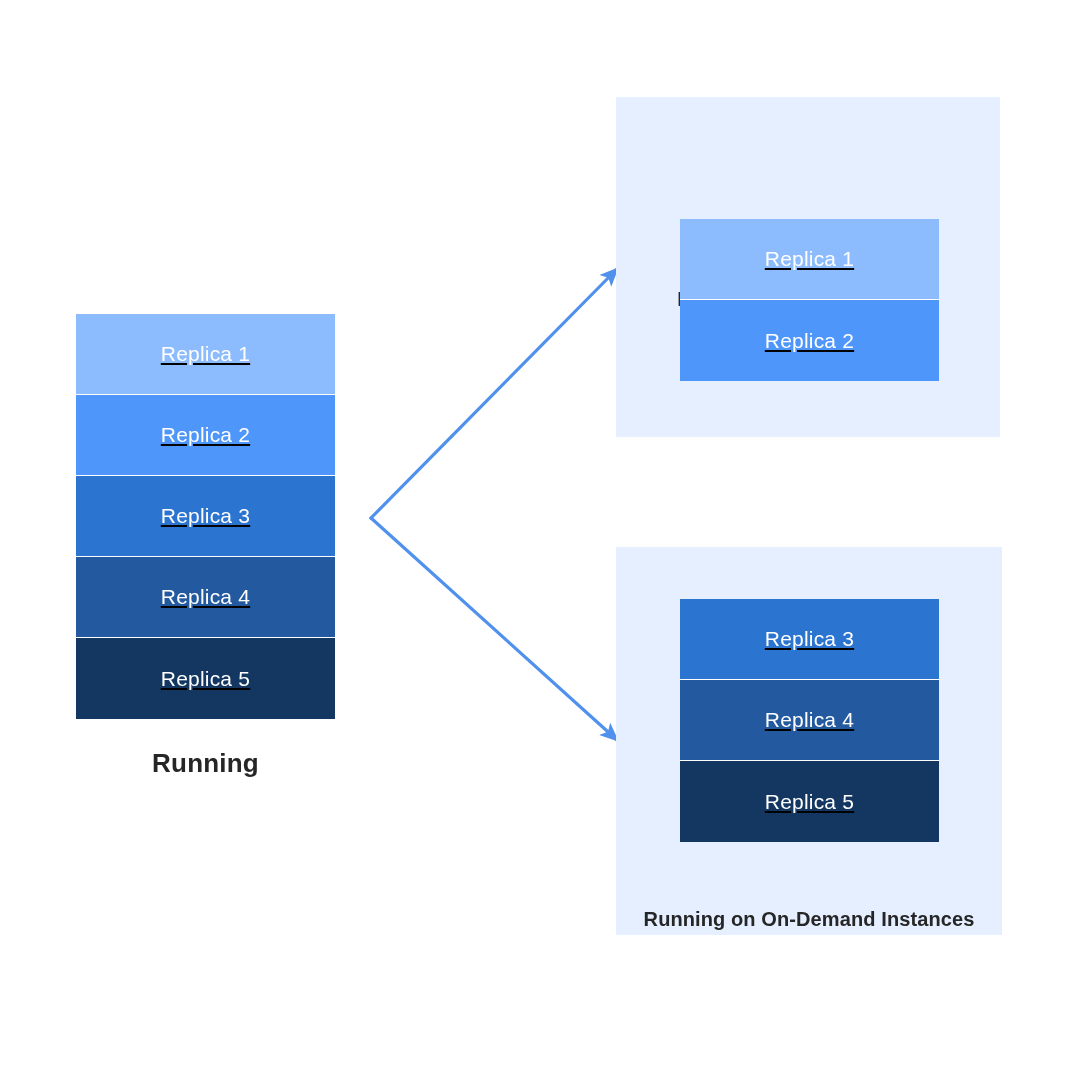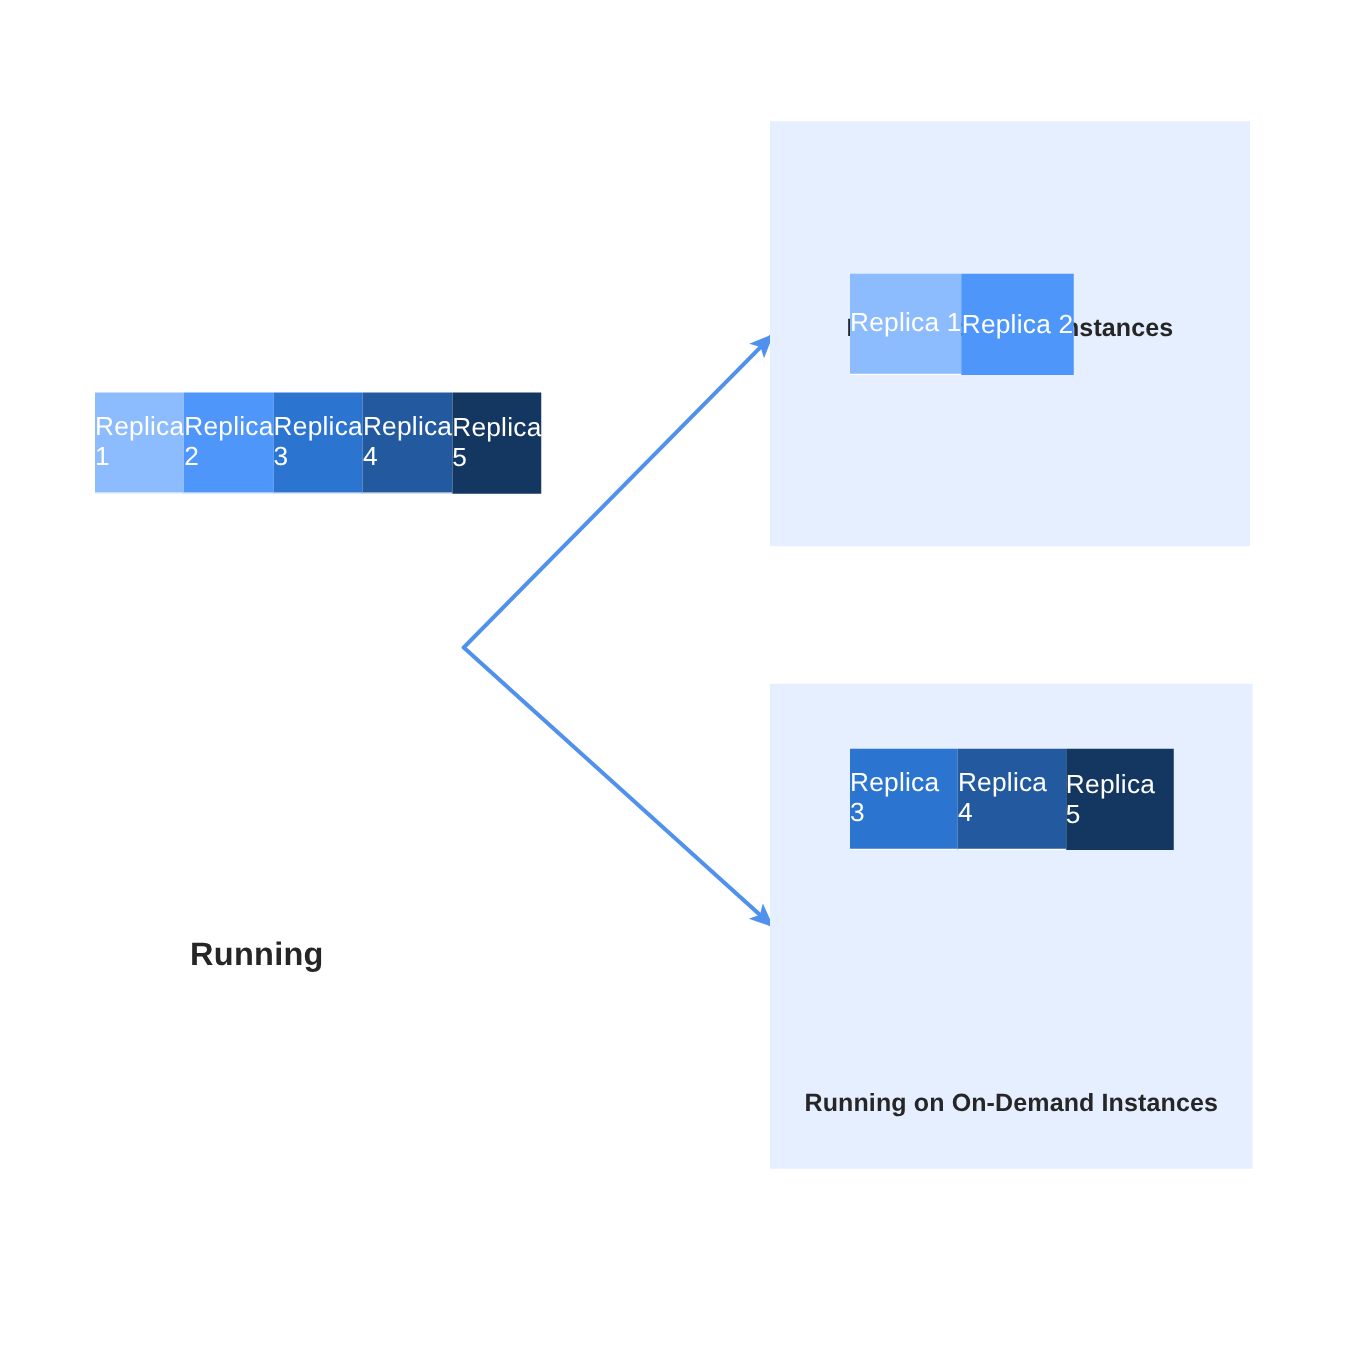--- a/index.html
+++ b/index.html
@@ -32,22 +32,23 @@
 
   
   #workload-group {
     position: absolute;
     left: 76px;
     top: 314px;
     width: 259px;
   }
   .replica-stack {
     display: flex;
-    flex-direction: row;
+    flex-direction: column;
     width: 100%;
+    text-decoration: underline;
   }
   .replica-block {
     height: 81px;
     display: flex;
     align-items: center;
     justify-content: center;
     color: #ffffff;
     font-size: 21px;
     font-weight: 400;
     letter-spacing: 0.2px;
@@ -89,20 +90,21 @@
   }
   .panel-title {
     position: absolute;
     left: 0;
     width: 100%;
     text-align: center;
     font-size: 20px;
     font-weight: bold;
     color: #262626;
     letter-spacing: 0.1px;
+    margin-top: 36px;
   }
   #panel-spot .panel-title { top: 155px; }
   #panel-ondemand .panel-title { top: 325px; }
 
   .panel-stack {
     position: absolute;
     left: 64px;
     width: 259px;
   }
   #panel-spot .panel-stack { top: 122px; }

